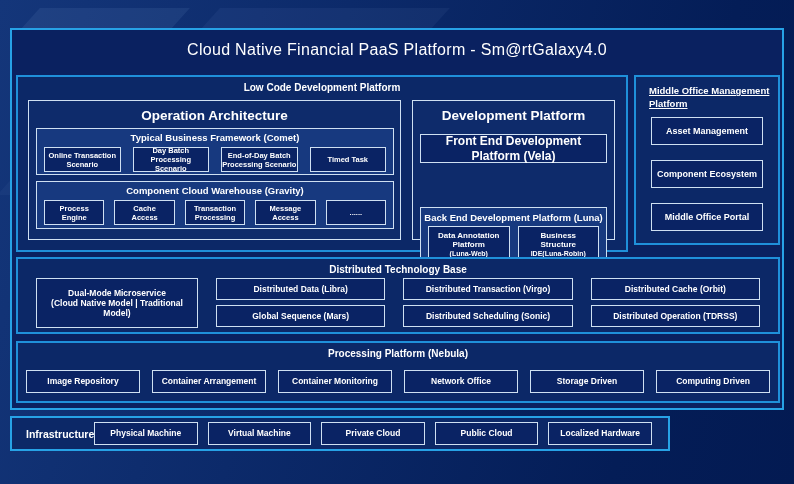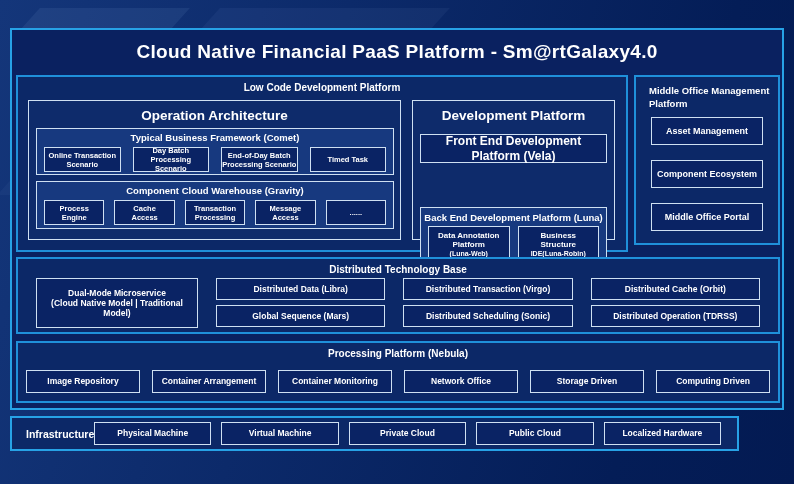--- a/index.html
+++ b/index.html
@@ -12,21 +12,21 @@
   .streak { position:absolute; background:rgba(140,175,230,0.10); transform:skewX(-42deg); }
   .streak.s1 { left:30px; top:8px; width:150px; height:22px; }
   .streak.s2 { left:210px; top:8px; width:230px; height:22px; background:rgba(140,175,230,0.07); }
   .streak.s3 { left:60px; top:55px; width:120px; height:140px; background:rgba(140,175,230,0.05); }
 
   .main-box {
     position:absolute; left:10px; top:28px; width:774px; height:382px;
     border:2px solid #27a2e6; background:#0a2160;
   }
   .page-title {
-    text-align:center; font-size:19px; font-weight:bold; letter-spacing:0.3px;
+    text-align:center; font-size:16px; font-weight:normal; letter-spacing:0.3px;
     padding-top:11px; color:#fff;
   }
   .cyan-box { position:absolute; border:2px solid #1f90da; background:#0c2867; }
   .white-box { position:absolute; border:1px solid #cfe0f2; background:#0e2b6b; }
   .group-box { position:absolute; border:1px solid #cfe0f2; background:#17397f; }
   .leaf { border:1px solid #cfe0f2; background:#0a2364; color:#fff;
           display:flex; align-items:center; justify-content:center; text-align:center;
           font-weight:bold; line-height:1.2; }
   .pre { white-space:pre-line; }
 
@@ -46,39 +46,39 @@
   .dev-plat { left:394px; top:23px; width:203px; height:140px; }
   .front-end { position:absolute; left:7px; top:33px; width:187px; height:29px; font-size:12px; }
   .back-end { left:7px; top:69px; width:187px; height:56px;margin-top:37px; }
   .be-label { text-align:center; font-size:9.5px; font-weight:bold; padding-top:4px; }
   .be-row { display:flex; gap:8px; padding:3px 7px 0 7px; }
   .be-item { flex:1; height:37px; flex-direction:column; font-size:8px; justify-content:center; }
   .be-sub { font-size:7px; font-weight:bold; }
   .u { text-decoration:underline; }
 
   
-  .middle-office { left:622px; top:45px; width:146px; height:170px; }
+  .middle-office { left:622px; top:45px; width:146px; height:170px;text-decoration:underline; }
   .mo-label { font-size:9.5px; font-weight:bold; padding:8px 0 0 13px; line-height:1.35; }
   .mo-item { position:absolute; left:15px; width:112px; height:28px; font-size:9px; }
   .mo-0 { top:40px; } .mo-1 { top:83px; } .mo-2 { top:126px; }
 
   
   .distributed { left:4px; top:227px; width:764px; height:77px; }
   .dist-content { position:absolute; left:18px; right:18px; top:19px; display:flex; gap:18px; }
   .dual-mode { width:162px; flex:none; height:50px; font-size:8.5px; }
   .dist-col { flex:1; display:flex; flex-direction:column; gap:5px; }
   .dist-col .leaf { height:22px; font-size:8.5px; }
 
   
   .container-plat { left:4px; top:311px; width:764px; height:62px; }
   .cp-row { position:absolute; left:8px; right:8px; top:27px; display:flex; gap:12px; }
   .cp-row .leaf { flex:1; height:23px; font-size:8.5px; }
 
   
-  .infrastructure { position:absolute; left:10px; top:416px; width:729px; height:35px;
+  .infrastructure { position:absolute; left:10px; top:416px; width:660px; height:35px;
     border:2px solid #27a2e6; background:#0c2867; display:flex; align-items:center; }
   .infra-label { font-size:10.5px; font-weight:bold; padding-left:14px; width:82px; flex:none; }
   .infra-items { flex:1; display:flex; gap:10px; margin-right:16px; }
   .infra-items .leaf { flex:1; height:23px; font-size:8.5px; }
 </style>
 </head>
 <body>
 
 <div class="streak s1"></div>
 <div class="streak s2"></div>

